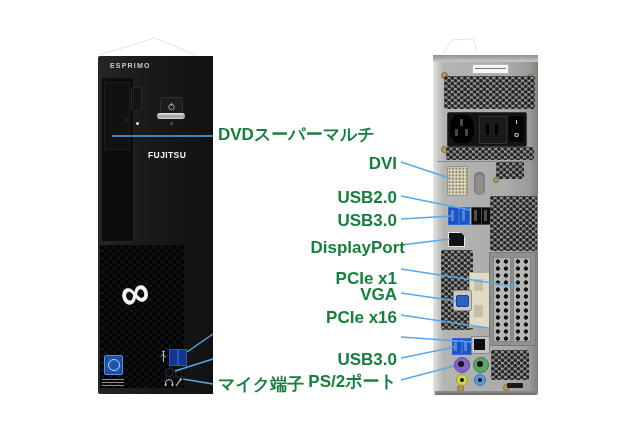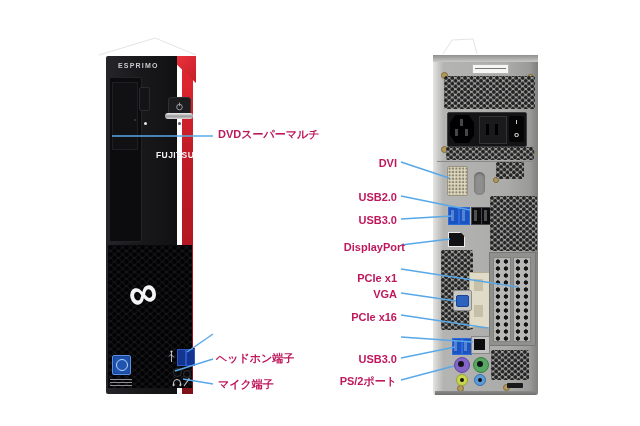--- a/index.html
+++ b/index.html
@@ -1,34 +1,34 @@
 <!DOCTYPE html>
 <html><head>
 <meta charset="utf-8">
 <style>
   html,body{margin:0;padding:0;background:#fff;}
   .stage{position:relative;width:640px;height:426px;background:#ffffff;overflow:hidden;
          font-family:"Liberation Sans","DejaVu Sans",sans-serif;}
   .abs{position:absolute;}
 
   
-  .callout{position:absolute;font-weight:bold;font-size:11px;line-height:15px;
-           color:#be185d;white-space:nowrap;}
+  .callout{position:absolute;font-weight:bold;font-size:17px;line-height:15px;
+           color:#15803d;white-space:nowrap;}
   .callout.r{text-align:right;}
 
   
   .unit-front{position:absolute;left:98px;top:56px;width:100px;height:338px;}
   .f-red-stripe{position:absolute;left:84px;top:0;width:11px;height:338px;
                 background:linear-gradient(180deg,#e62832,#c01b26 30%,#a8161f 75%,#7e1118);}
   .f-red-tri{position:absolute;left:70px;top:0;width:28px;height:27px;
              background:linear-gradient(135deg,#f03640,#c51d27);
              clip-path:polygon(0 0,100% 0,100% 100%);}
-  .f-body{position:absolute;left:8px;top:0;width:71px;height:338px;
+  .f-body{position:absolute;left:0;top:0;width:71px;height:338px;
           background:linear-gradient(90deg,#26262a,#19191c 45%,#111113);
-          border-radius:2px 0 0 2px;}
+          border-radius:2px 0 0 2px;padding-left:44px;}
   .f-model{position:absolute;left:12px;top:6px;font-size:7px;letter-spacing:1.2px;
            color:#c9c9cc;font-weight:bold;}
   .f-drive{position:absolute;left:3px;top:21px;width:31px;height:163px;background:#0c0c0e;
            border:1px solid #232326;border-radius:2px;}
   .f-door{position:absolute;left:2px;top:4px;width:24px;height:66px;background:#111114;
           border:1px solid #1f1f23;}
   .f-eject{position:absolute;left:33px;top:31px;width:9px;height:22px;background:#141417;
            border:1px solid #2a2a2e;border-radius:2px;}
   .f-led-hole{position:absolute;left:28px;top:63px;width:2px;height:2px;border-radius:50%;background:#3a3a3e;}
   .f-led-w{position:absolute;left:38px;top:66px;width:3px;height:3px;border-radius:50%;background:#e8e8ee;}
@@ -304,21 +304,20 @@
       <line x1="401" y1="269" x2="518" y2="287"></line>
       <line x1="401" y1="293" x2="456" y2="301"></line>
       <line x1="401" y1="315" x2="488" y2="328"></line>
       <line x1="401" y1="337" x2="473" y2="342"></line>
       <line x1="401" y1="358" x2="455" y2="347"></line>
       <line x1="401" y1="380" x2="454" y2="366"></line>
     </g>
   </svg>
 
   <div class="callout" style="left:218px;top:127px">DVDスーパーマルチ</div>
-  <div class="callout" style="left:216px;top:351px">ヘッドホン端子</div>
   <div class="callout" style="left:218px;top:377px">マイク端子</div>
 
   <div class="callout r" style="right:243px;top:156px">DVI</div>
   <div class="callout r" style="right:243px;top:190px">USB2.0</div>
   <div class="callout r" style="right:243px;top:213px">USB3.0</div>
   <div class="callout r" style="right:235px;top:240px">DisplayPort</div>
   <div class="callout r" style="right:243px;top:271px">PCIe x1</div>
   <div class="callout r" style="right:243px;top:287px">VGA</div>
   <div class="callout r" style="right:243px;top:310px">PCIe x16</div>
   <div class="callout r" style="right:243px;top:352px">USB3.0</div>

